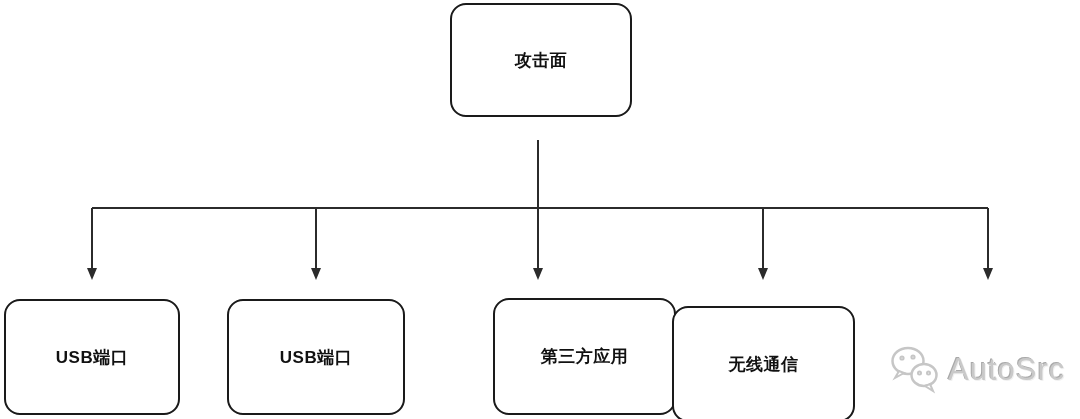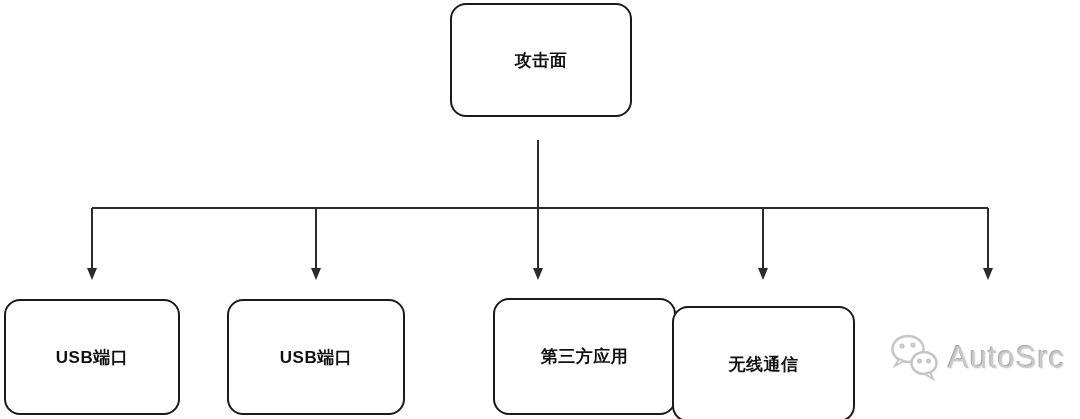--- a/index.html
+++ b/index.html
@@ -40,21 +40,21 @@
   }
   .node-root   { left: 450px; top: 3px;   width: 182px; height: 114px; }
   .node-c0     { left: 4px;   top: 299px; width: 176px; height: 116px; }
   .node-c1     { left: 227px; top: 299px; width: 178px; height: 116px; }
   .node-c2     { left: 449px; top: 298px; width: 183px; height: 117px; margin-left: 44px; }
   .node-c3     { left: 672px; top: 306px; width: 183px; height: 116px; }
   .node-c4     { left: 898px; top: 302px; width: 179px; height: 115px; }
   .watermark {
     position: absolute;
     left: 888px;
-    top: 332px;
+    top: 344px;
     display: flex;
     align-items: center;
     pointer-events: none;
     z-index: 5;
   }
   .watermark-text {
     font-size: 31px;
     font-weight: 400;
     color: #c9c9c9;
     text-shadow: 1px 1px 0 #f1f1f1, -1px -1px 0 #a8a8a8;

